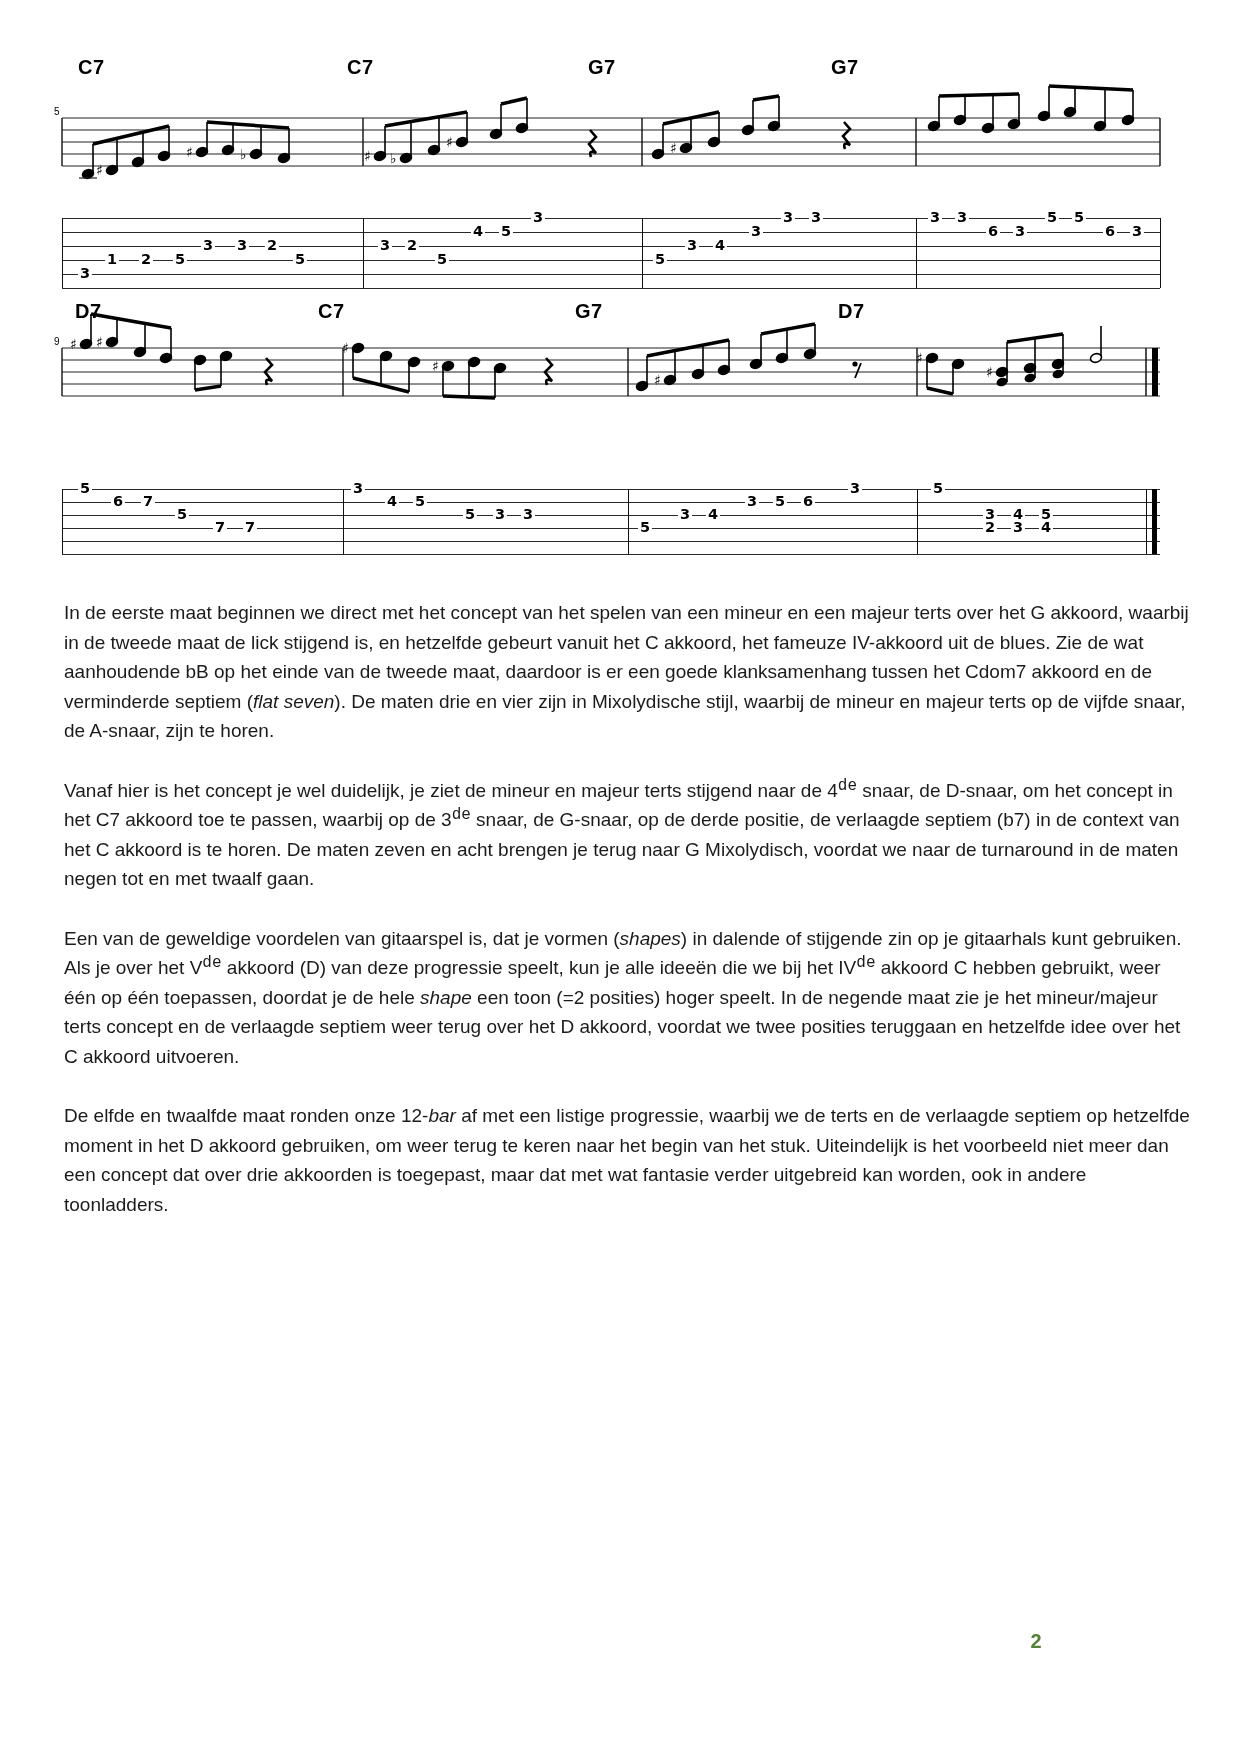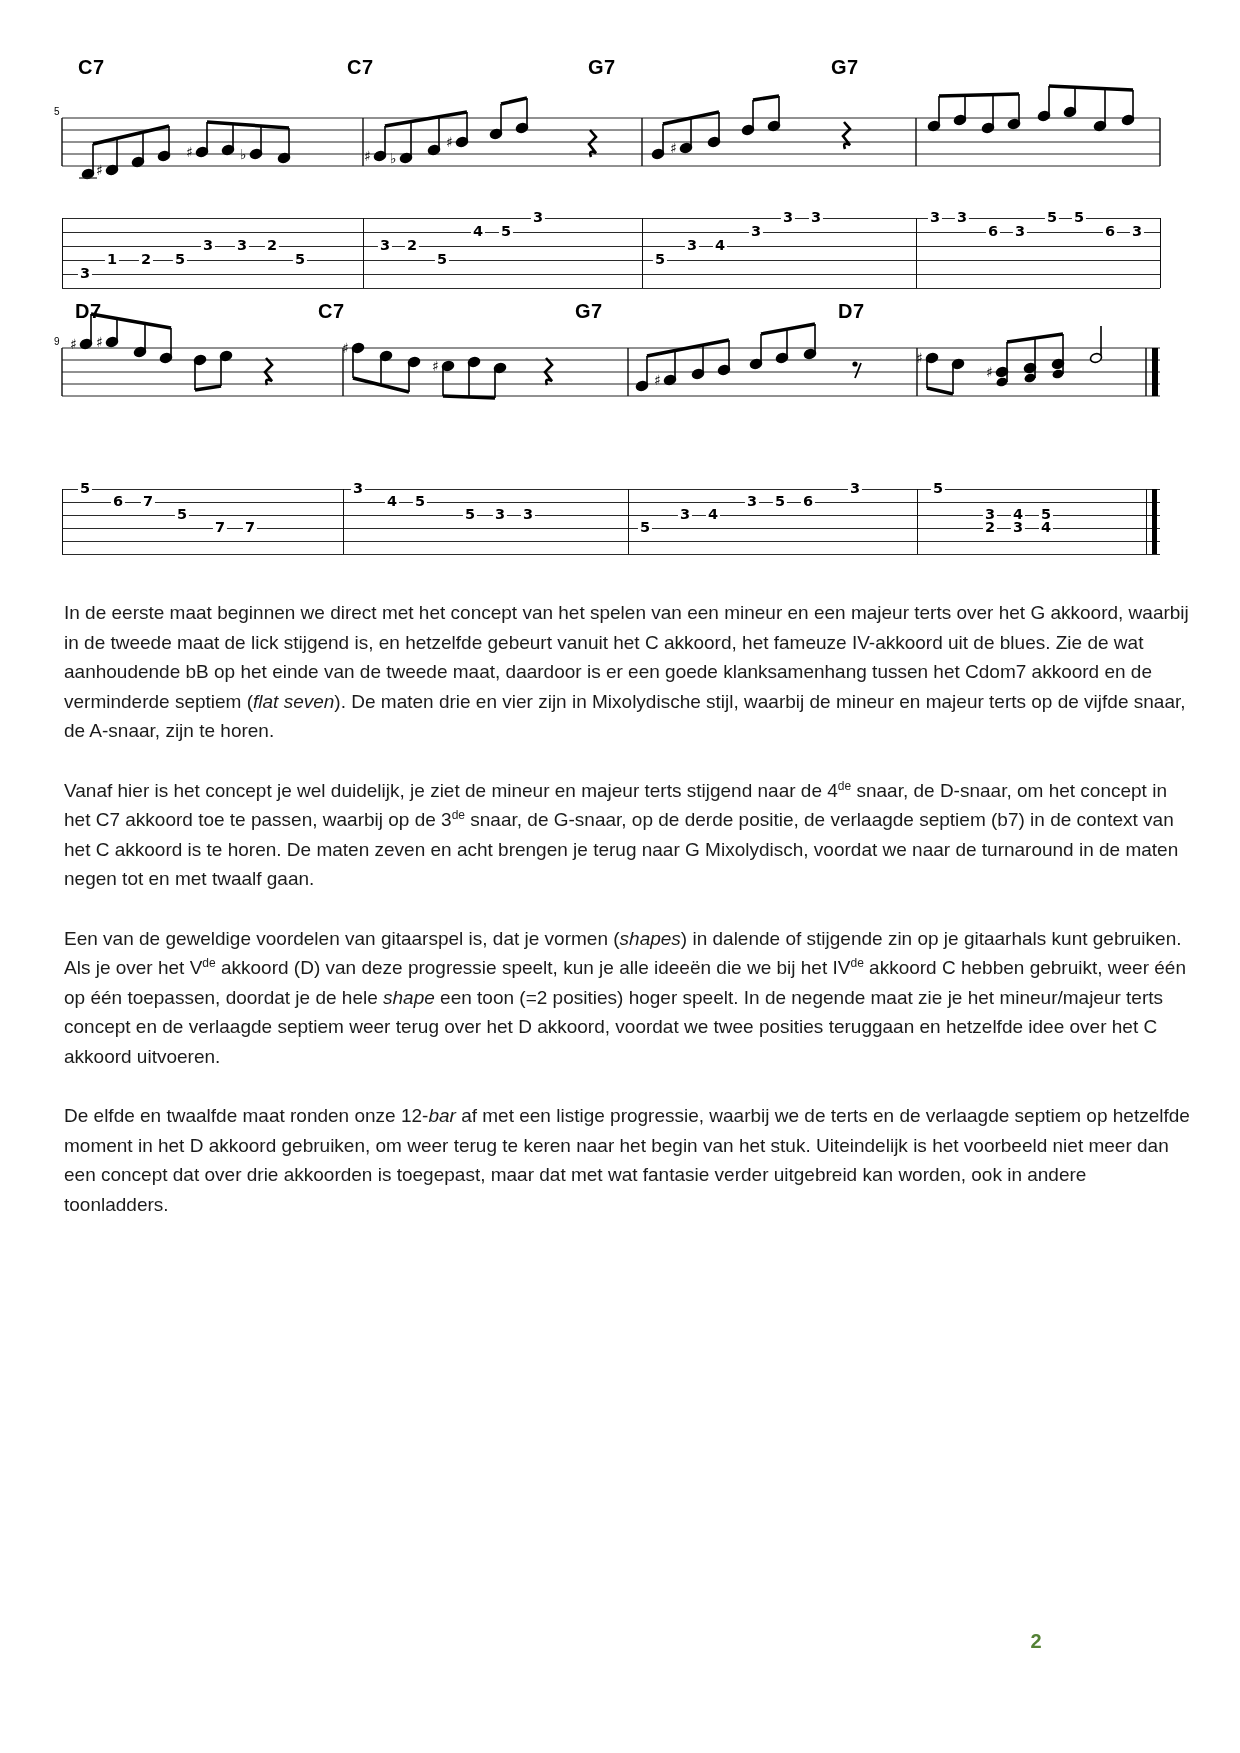--- a/index.html
+++ b/index.html
@@ -20,21 +20,21 @@
     position:absolute;transform:translate(-50%,-54%);
     background:#fff;padding:0 2px;font-size:14.5px;font-weight:600;
     color:#000;line-height:1;font-family:"DejaVu Sans",sans-serif;
   }
   svg.notation{position:absolute;left:0;overflow:visible;}
   #text-block{
     position:absolute;left:52px;top:598px;width:1132px;
     font-size:19px;line-height:29.5px;margin-left:12px;
   }
   #text-block p{margin:0 0 30px 0;}
-  #text-block sup{font-size:12px;line-height:0;}
+  #text-block sup{font-size:16px;line-height:0;font-family:Liberation Mono, monospace;}
   #page-number{
     position:absolute;left:1016px;top:1630px;width:40px;text-align:center;
     font-size:20px;font-weight:700;
   }
 </style>
 </head>
 <body>
 
 <div id="score-layer">
   <svg id="staff0" class="notation" width="1240" height="110" xmlns="http://www.w3.org/2000/svg" style="top: 100px;">

